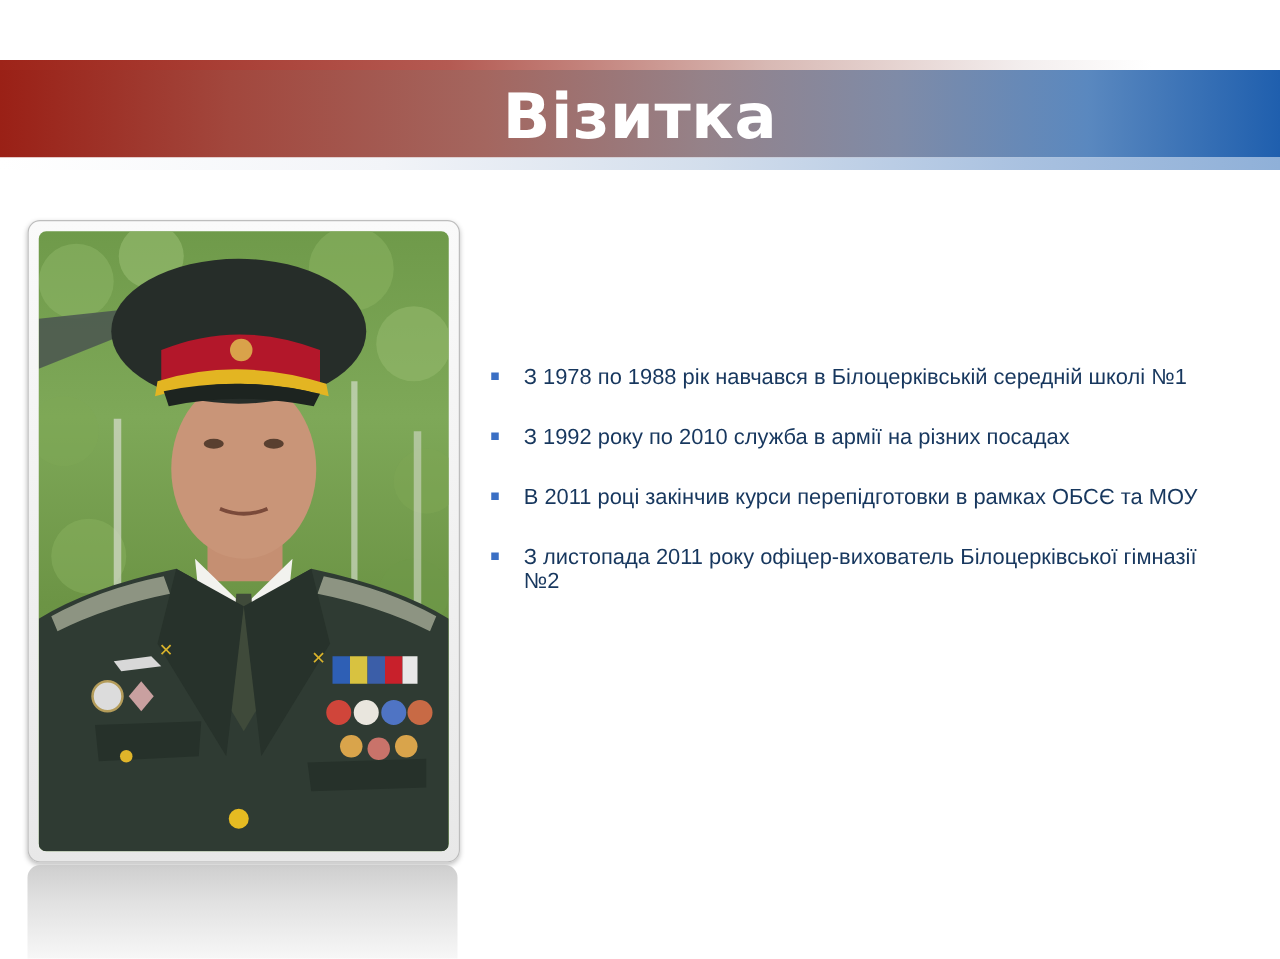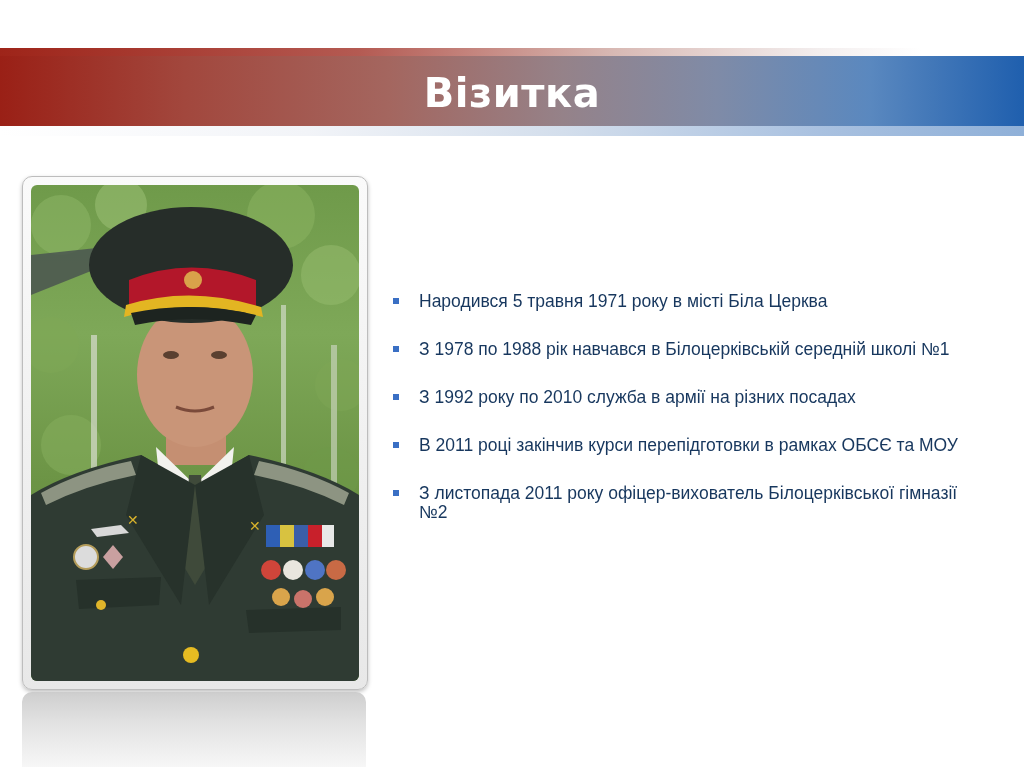--- a/index.html
+++ b/index.html
@@ -45,21 +45,21 @@
       position: absolute;
       left: 0;
       top: 56px;
       width: 1024px;
       height: 76px;
       line-height: 74px;
       text-align: center;
       color: #ffffff;
       font-family: "DejaVu Sans", sans-serif;
       font-weight: bold;
-      font-size: 40px;
+      font-size: 50px;
       letter-spacing: 0.5px;
     }
     
     .photo-frame {
       position: absolute;
       left: 22px;
       top: 176px;
       width: 344px;
       height: 512px;
       border-radius: 10px;
@@ -197,24 +197,20 @@
         <circle cx="70" cy="420" r="5" fill="#e0b52a"></circle>
         <circle cx="160" cy="470" r="8" fill="#e6bb22"></circle>
       </svg>
     </div>
   </div>
   <div class="reflection"></div>
 
   <ul class="bullets">
     <li class="bullet-item">
       <span class="marker"></span>
-      <span>Народився 5 травня 1971 року в місті Біла Церква</span>
-    </li>
-    <li class="bullet-item">
-      <span class="marker"></span>
       <span>З 1978 по 1988 рік навчався в Білоцерківській середній школі №1</span>
     </li>
     <li class="bullet-item">
       <span class="marker"></span>
       <span>З 1992 року по 2010 служба в армії на різних посадах</span>
     </li>
     <li class="bullet-item">
       <span class="marker"></span>
       <span>В 2011 році закінчив курси перепідготовки в рамках ОБСЄ та МОУ</span>
     </li>

